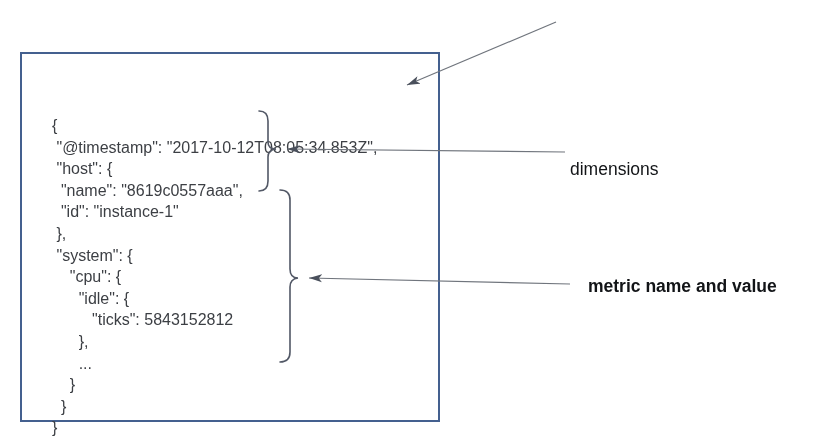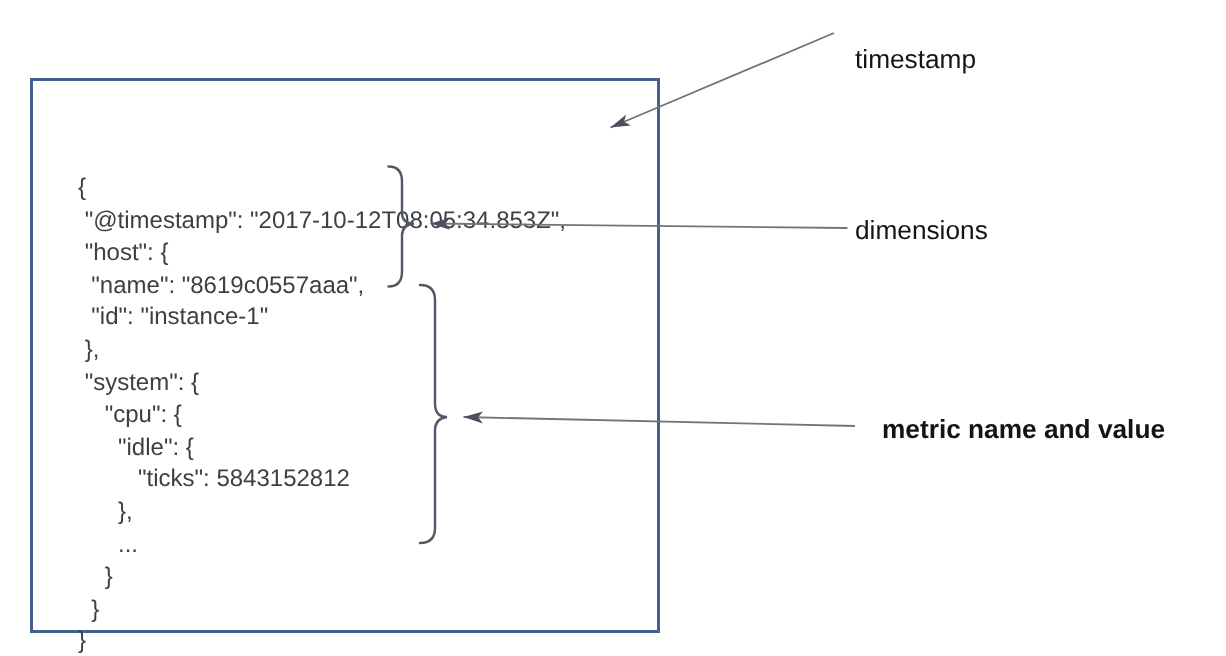--- a/index.html
+++ b/index.html
@@ -45,21 +45,21 @@
     pointer-events: none;
   }
   .label {
     position: absolute;
     font-size: 17.5px;
     line-height: 22px;
     color: #121417;
     white-space: nowrap;
   }
   .label-timestamp { left: 570px; top: 28px; }
-  .label-dimensions { left: 570px; top: 142px; }
+  .label-dimensions { left: 570px; top: 158px; }
   .label-metric { left: 588px; top: 275px; font-weight: bold; }
 </style>
 </head>
 <body>
 
 <div class="canvas">
 
   <div class="doc-box">
     <pre class="code">{
  "@timestamp": "2017-10-12T08:05:34.853Z",
@@ -89,19 +89,18 @@
 
     <path d="M280,190 Q290,190 290,200 L290,269 Q290,278 298,278 Q290,279 290,287 L290,352 Q290,362 280,362" fill="none" stroke="#525866" stroke-width="1.6" stroke-linecap="round"></path>
 
     <line x1="556" y1="22" x2="407" y2="85" stroke="#70757d" stroke-width="1.2" marker-end="url(#arrowhead)"></line>
 
     <line x1="565" y1="152" x2="287" y2="149" stroke="#70757d" stroke-width="1.2" marker-end="url(#arrowhead)"></line>
 
     <line x1="570" y1="284" x2="309" y2="278" stroke="#70757d" stroke-width="1.2" marker-end="url(#arrowhead)"></line>
   </svg>
 
-  <div class="label label-timestamp">timestamp</div>
 
   <div class="label label-dimensions">dimensions</div>
 
   <div class="label label-metric">metric name and value</div>
 
 </div>
 
 </body></html>

